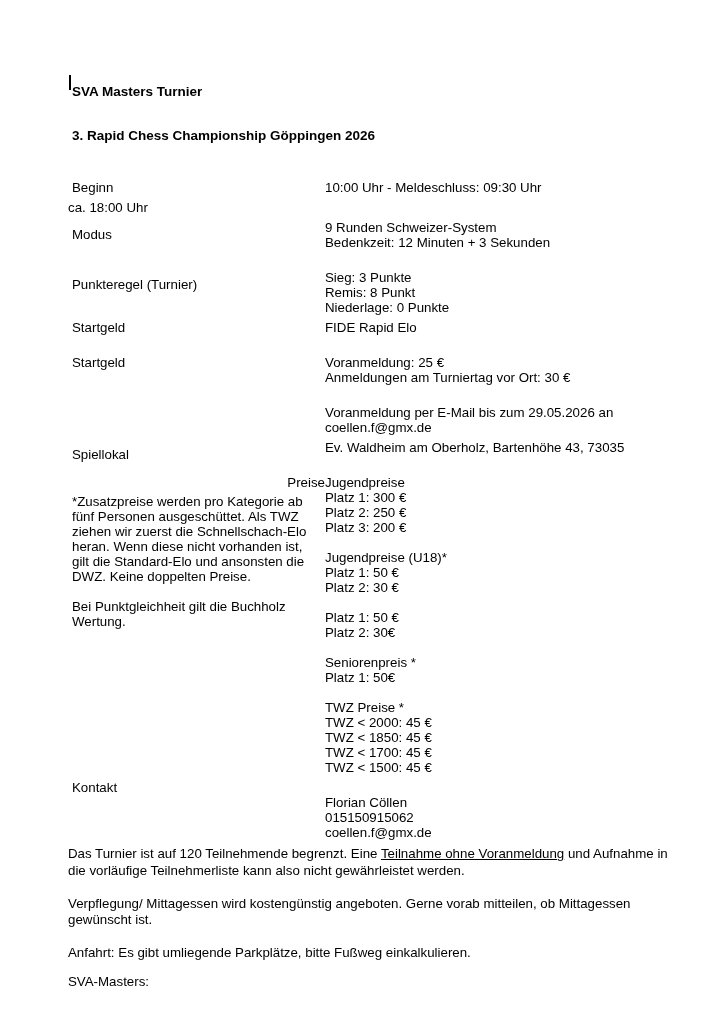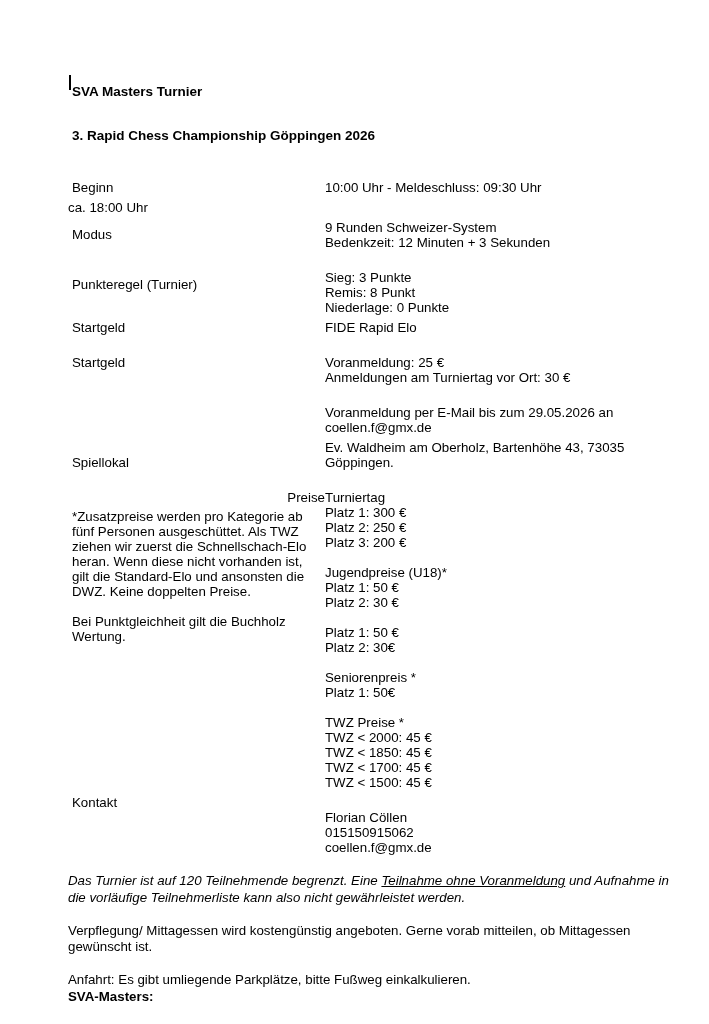--- a/index.html
+++ b/index.html
@@ -58,22 +58,22 @@
     padding-left: 4px;
   }
   .preise-label { line-height: 15px; text-align: right; }
   .note { margin-top: 4px; }
   .note2 { margin-top: 15px; }
   .closing p {
     margin: 16.5px 0 0 0;
     line-height: 16.5px;
     width: 602px;
   }
-  .closing p.first { margin-top: 16px; font-style: italic; }
-  .closing p.footer-heading { margin-top: 0; font-weight: 700; }
+  .closing p.first { margin-top: 4px; }
+  .closing p.footer-heading { margin-top: 12px; font-weight: 400; }
   .u { text-decoration: underline; }
 </style>
 </head>
 <body>
 
 <div class="page">
   <span class="caret"></span>
   <div class="content">
 
     <div class="title">SVA Masters Turnier</div>
@@ -135,21 +135,20 @@
             <div class="tline"></div>
             <div class="tline">Voranmeldung per E-Mail bis zum 29.05.2026 an</div>
             <div class="tline">coellen.f@gmx.de</div>
           </div>
       </div>
 
       <div class="row">
         <div class="cell-label">Spiellokal</div>
         <div class="cell-content">
             <div class="tline">Ev. Waldheim am Oberholz, Bartenhöhe 43, 73035</div>
-            <div class="tline">Göppingen.</div>
             <div class="tline"></div>
           </div>
       </div>
 
       <div class="row row-preise">
         <div class="preise-left">
           <div class="preise-label">Preise</div>
           <div class="note">
               <div class="tline">*Zusatzpreise werden pro Kategorie ab</div>
               <div class="tline">fünf Personen ausgeschüttet. Als TWZ</div>
@@ -157,21 +156,21 @@
               <div class="tline">heran. Wenn diese nicht vorhanden ist,</div>
               <div class="tline">gilt die Standard-Elo und ansonsten die</div>
               <div class="tline">DWZ. Keine doppelten Preise.</div>
             </div>
           <div class="note note2">
               <div class="tline">Bei Punktgleichheit gilt die Buchholz</div>
               <div class="tline">Wertung.</div>
             </div>
         </div>
         <div class="cell-content">
-            <div class="tline">Turniertag</div>
+            <div class="tline">Jugendpreise</div>
             <div class="tline">Platz 1: 300 €</div>
             <div class="tline">Platz 2: 250 €</div>
             <div class="tline">Platz 3: 200 €</div>
             <div class="tline"></div>
             <div class="tline">Jugendpreise (U18)*</div>
             <div class="tline">Platz 1: 50 €</div>
             <div class="tline">Platz 2: 30 €</div>
             <div class="tline"></div>
             <div class="tline">Platz 1: 50 €</div>
             <div class="tline">Platz 2: 30€</div>

